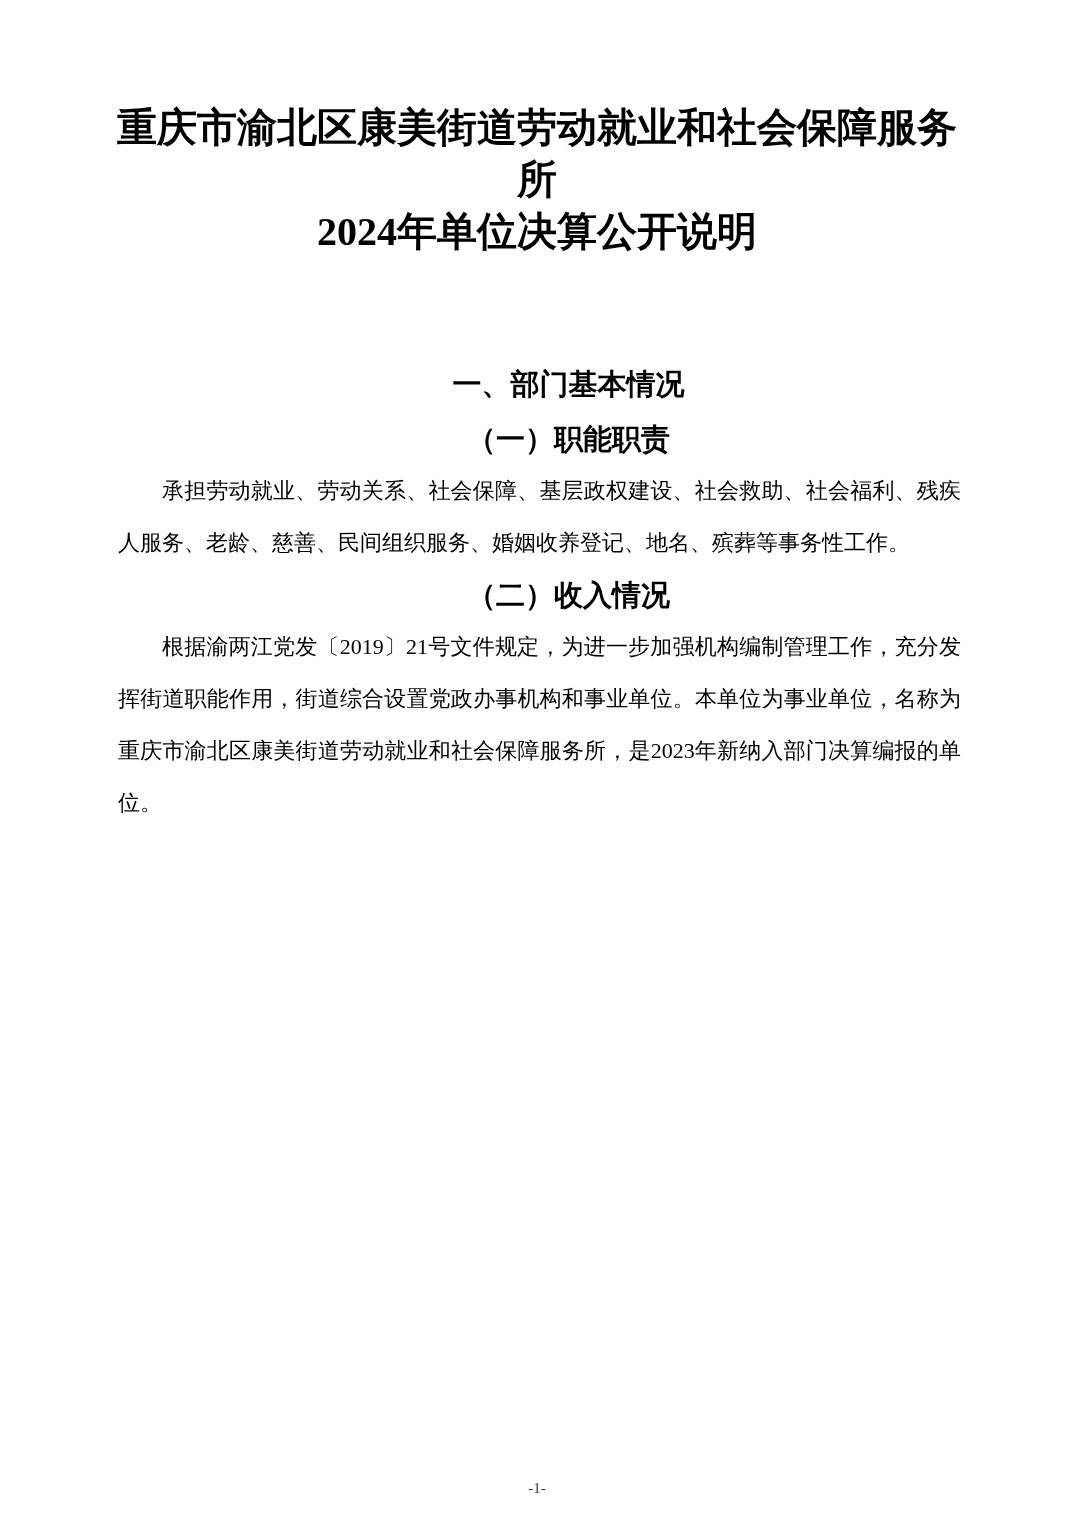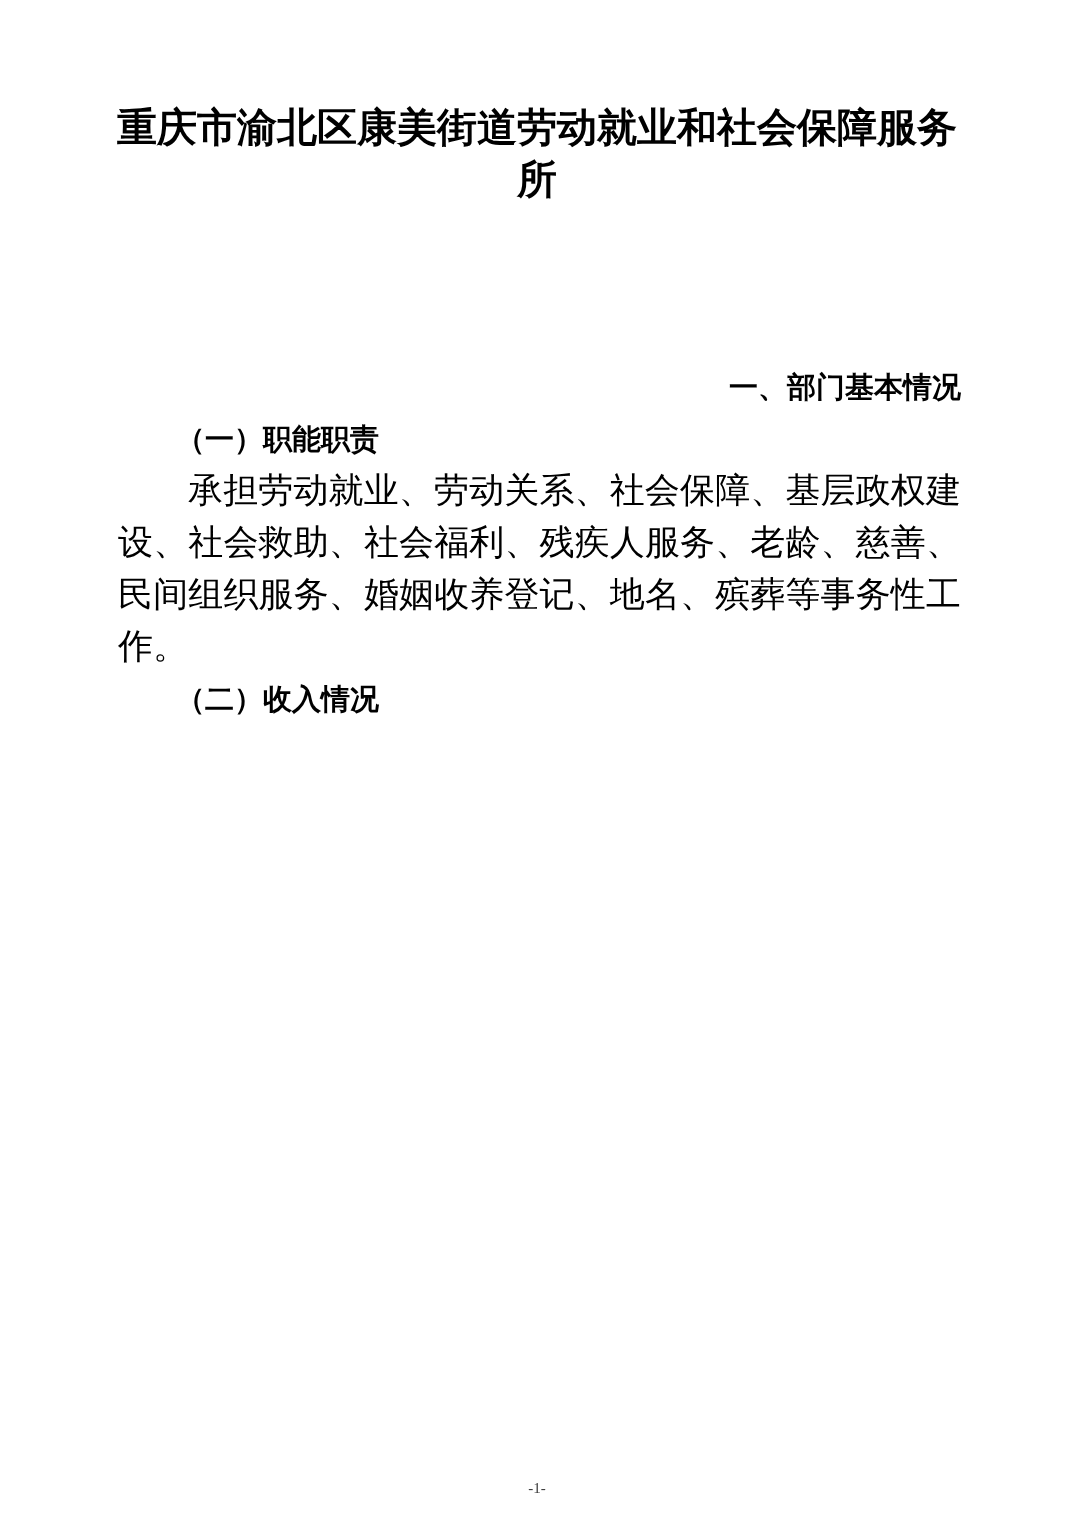--- a/index.html
+++ b/index.html
@@ -36,37 +36,37 @@
     width: 843px;
     font-size: 30px;
     line-height: 52px;
     text-align: justify;
   }
   .doc-body > * {
     margin: 0;
     padding: 0;
   }
   .h1 {
-    font-family: Liberation Serif, serif;
+    font-family: Liberation Mono, monospace;
     font-weight: bold;
     font-size: 29px;
     text-indent: 2em;
-    text-align: right;
+    text-align: center;
   }
   .h2 {
     font-family: "Liberation Serif", "DejaVu Serif", serif;
     font-weight: 600;
     font-size: 29px;
     text-indent: 2em;
-    text-align: left;
+    text-align: center;
   }
   .para {
     font-family: "Liberation Serif", "DejaVu Serif", serif;
     font-weight: normal;
-    font-size: 35px;
+    font-size: 22px;
     text-indent: 2em;
   }
   .page-footer {
     position: absolute;
     top: 1480px;
     left: 0;
     width: 100%;
     text-align: center;
     font-size: 15px;
     color: #3a3a3a;
@@ -74,26 +74,28 @@
   }
 </style>
 </head>
 <body>
 
 <div class="page">
 
   <header class="doc-title">
     <div>重庆市渝北区康美街道劳动就业和社会保障服务</div>
     <div>所</div>
+    <div>2024年单位决算公开说明</div>
   </header>
 
   <main class="doc-body">
     <h2 class="h1">一、部门基本情况</h2>
     <h3 class="h2">（一）职能职责</h3>
     <p class="para">承担劳动就业、劳动关系、社会保障、基层政权建设、社会救助、社会福利、残疾人服务、老龄、慈善、民间组织服务、婚姻收养登记、地名、殡葬等事务性工作。</p>
     <h3 class="h2">（二）收入情况</h3>
+    <p class="para">根据渝两江党发〔2019〕21号文件规定，为进一步加强机构编制管理工作，充分发挥街道职能作用，街道综合设置党政办事机构和事业单位。本单位为事业单位，名称为重庆市渝北区康美街道劳动就业和社会保障服务所，是2023年新纳入部门决算编报的单位。</p>
   </main>
 
   <footer class="page-footer">
     <span>-1-</span>
   </footer>
 
 </div>
 
 </body></html>

